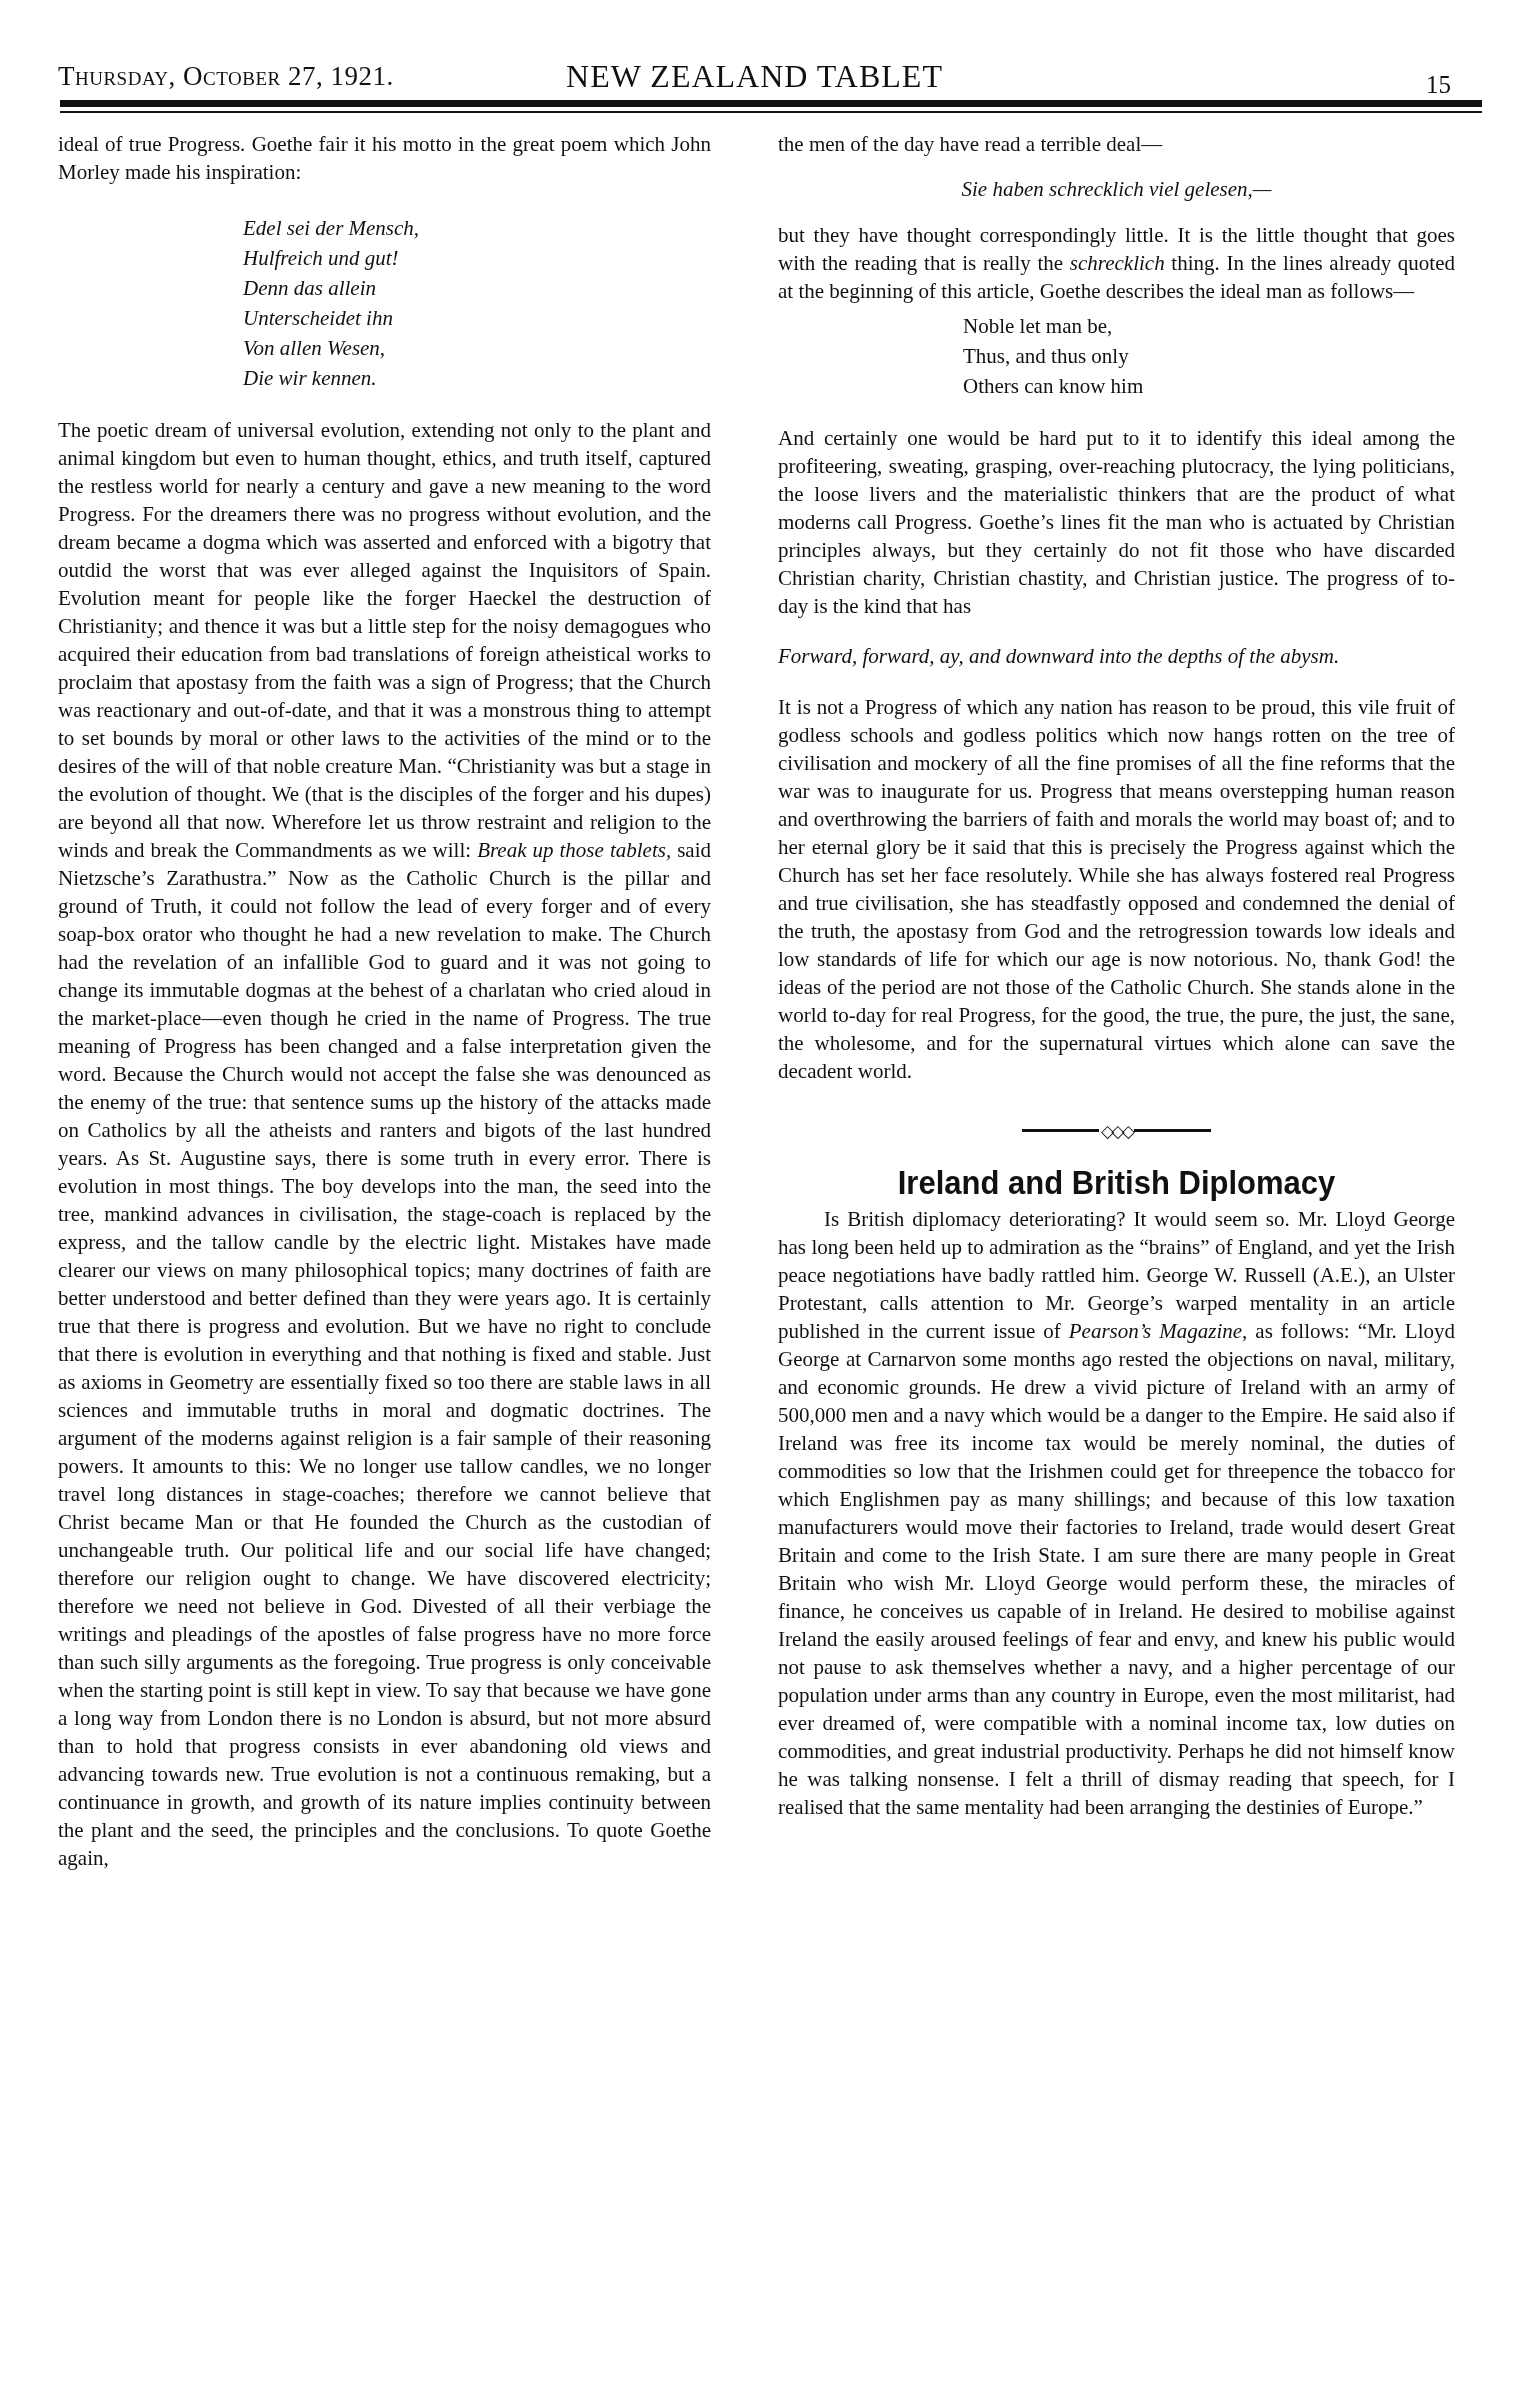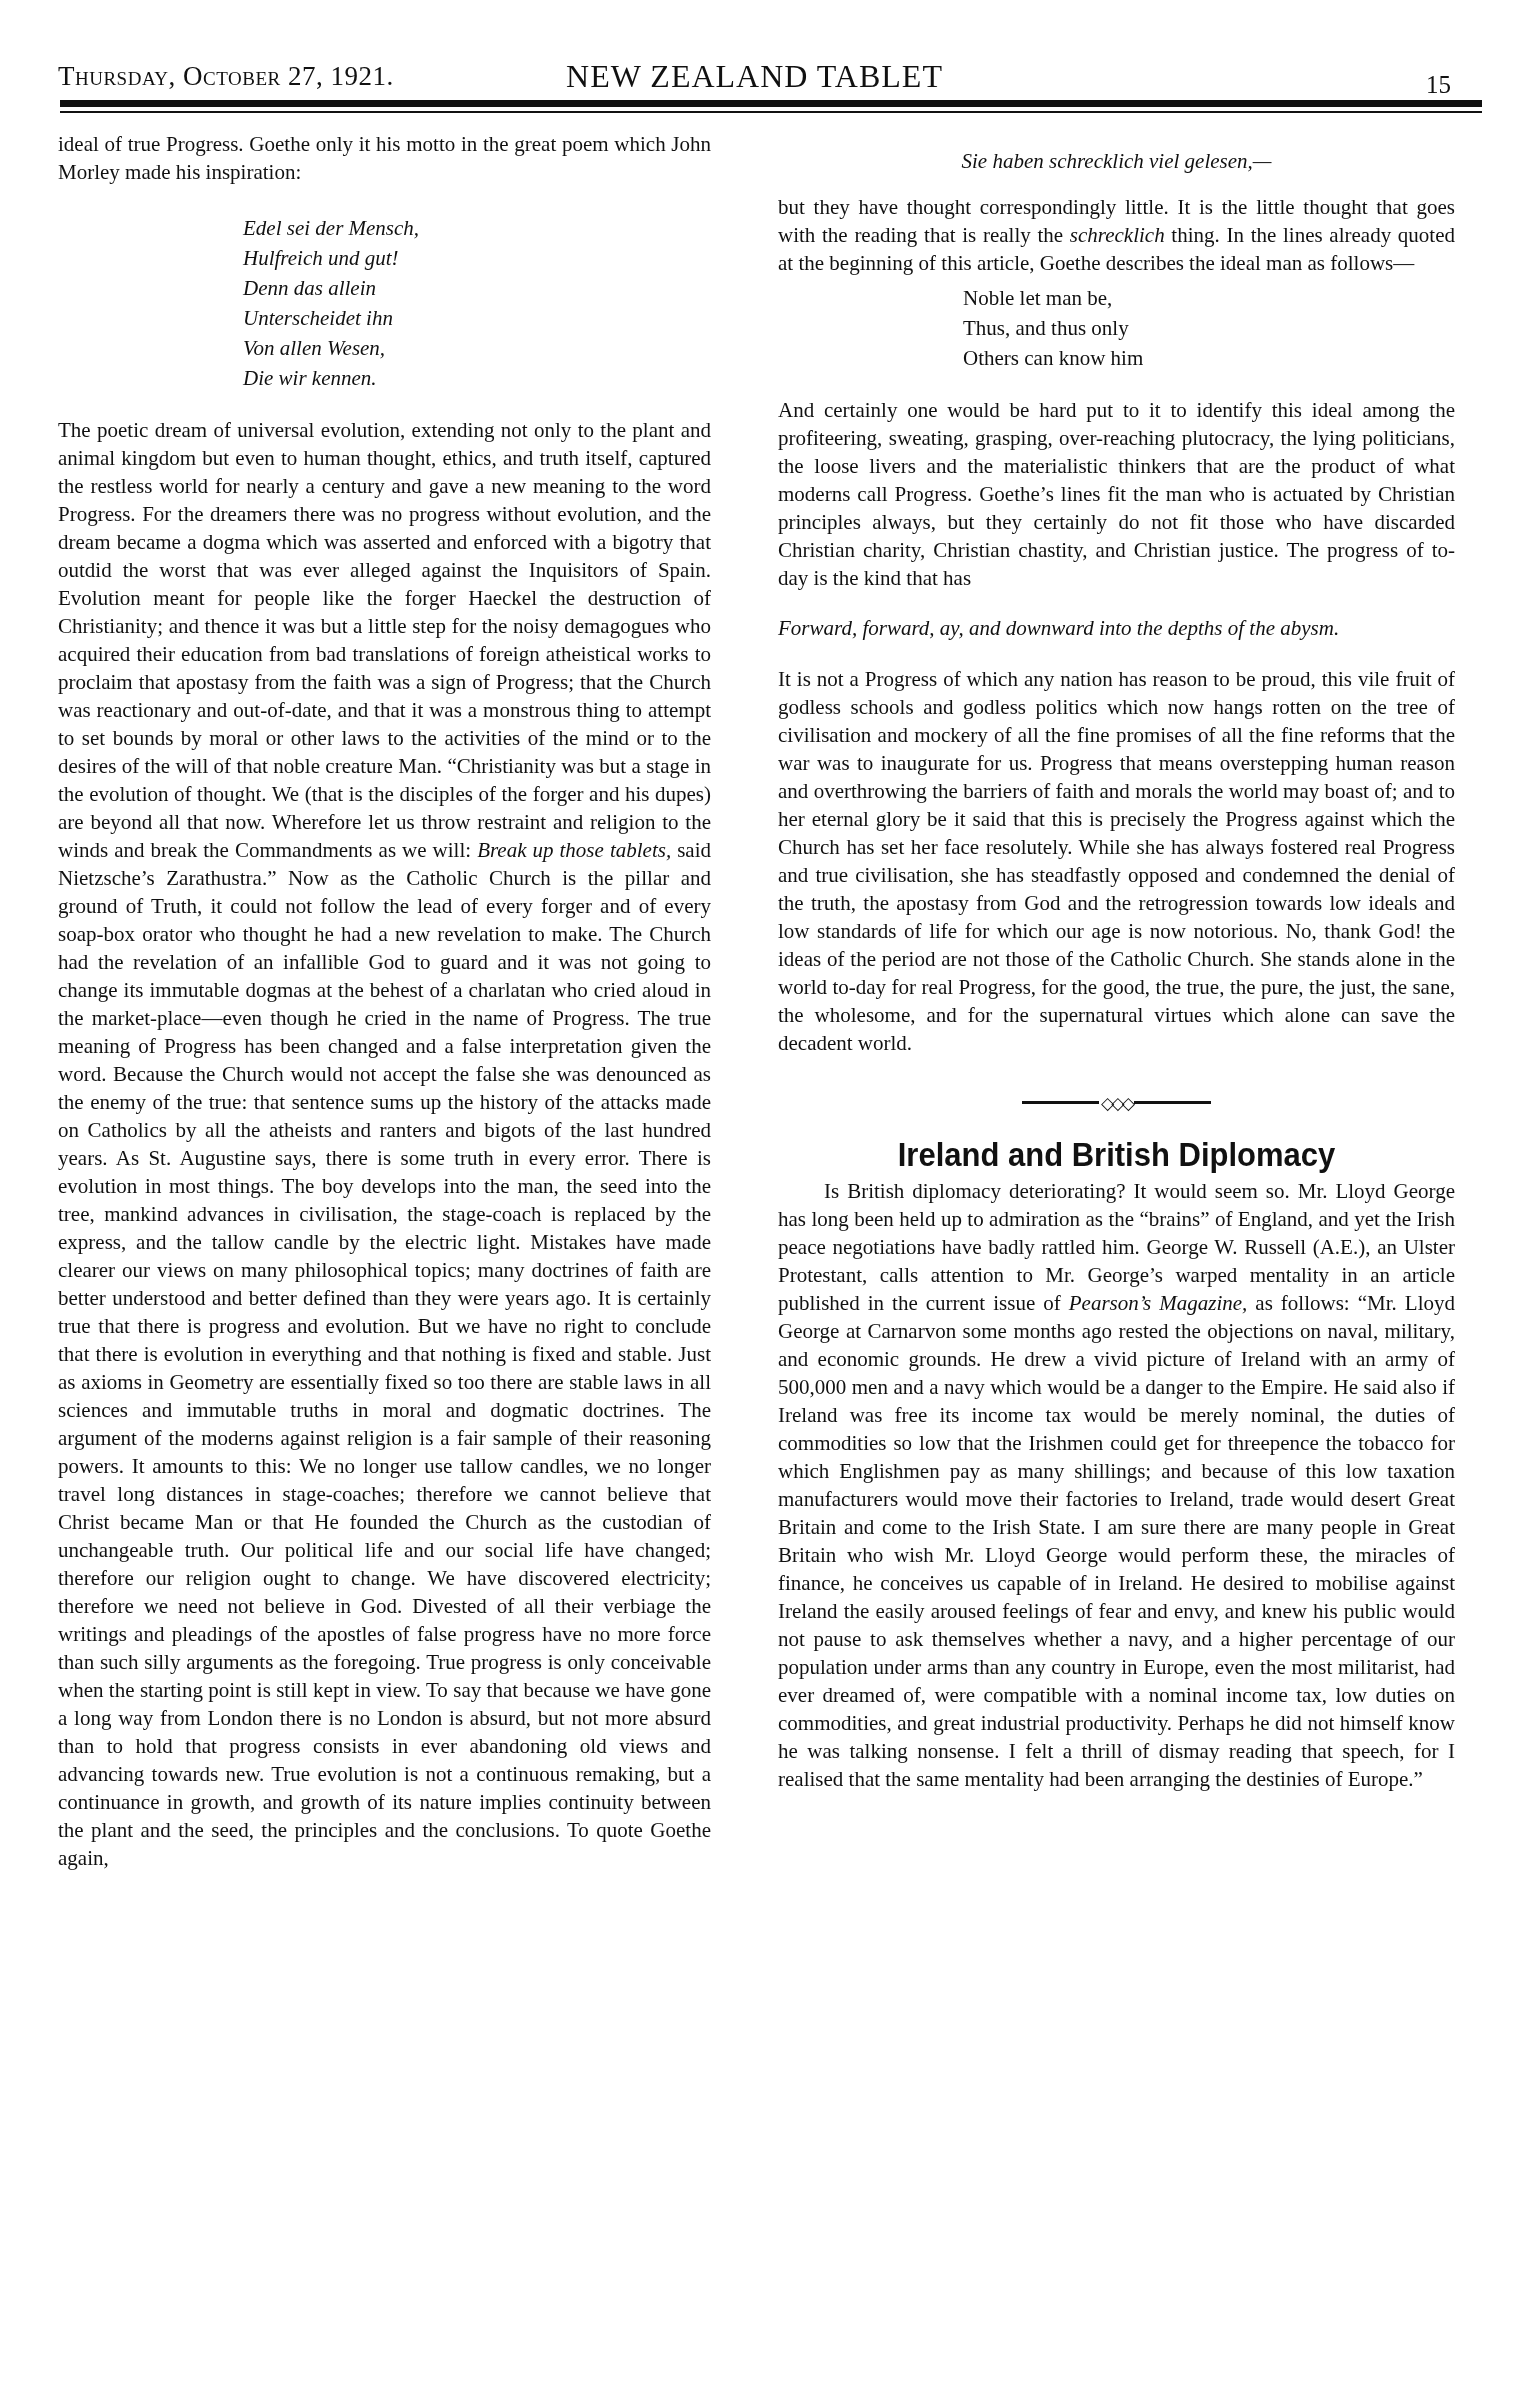--- a/index.html
+++ b/index.html
@@ -135,35 +135,36 @@
 
 <header class="masthead">
   <span class="date">Thursday, October 27, 1921.</span>
   <span class="title">NEW ZEALAND TABLET</span>
   <span class="page-no">15</span>
 </header>
 <div class="rule-thick" style="left:60px; top:100px; width:1422px; height:6.7px;"></div>
 <div class="rule-thick" style="left:60px; top:111px; width:1422px; height:2.4px;"></div>
 
 <article class="col col-left">
-  <p>ideal of true Progress. Goethe only it his motto in the great poem which John Morley made his inspiration:</p>
+  <p>ideal of true Progress. Goethe fair it his motto in the great poem which John Morley made his inspiration:</p>
 
   <div class="poem poem-de">
     <span class="poem-line">Edel sei der Mensch,</span>
     <span class="poem-line">Hulfreich und gut!</span>
     <span class="poem-line">Denn das allein</span>
     <span class="poem-line">Unterscheidet ihn</span>
     <span class="poem-line">Von allen Wesen,</span>
     <span class="poem-line">Die wir kennen.</span>
   </div>
 
   <p><span>The poetic dream of universal evolution, extending not only to the plant and animal kingdom but even to human thought, ethics, and truth itself, captured the restless world for nearly a century and gave a new meaning to the word Progress. For the dreamers there was no progress without evolution, and the dream became a dogma which was asserted and enforced with a bigotry that outdid the worst that was ever alleged against the Inquisitors of Spain. Evolution meant for people like the forger Haeckel the destruction of Christianity; and thence it was but a little step for the noisy demagogues who acquired their education from bad translations of foreign atheistical works to proclaim that apostasy from the faith was a sign of Progress; that the Church was reactionary and out-of-date, and that it was a monstrous thing to attempt to set bounds by moral or other laws to the activities of the mind or to the desires of the will of that noble creature Man. “Christianity was but a stage in the evolution of thought. We (that is the disciples of the forger and his dupes) are beyond all that now. Wherefore let us throw restraint and religion to the winds and break the Commandments as we will: </span><em>Break up those tablets,</em><span> said Nietzsche’s Zarathustra.” Now as the Catholic Church is the pillar and ground of Truth, it could not follow the lead of every forger and of every soap-box orator who thought he had a new revelation to make. The Church had the revelation of an infallible God to guard and it was not going to change its immutable dogmas at the behest of a charlatan who cried aloud in the market-place—even though he cried in the name of Progress. The true meaning of Progress has been changed and a false interpretation given the word. Because the Church would not accept the false she was denounced as the enemy of the true: that sentence sums up the history of the attacks made on Catholics by all the atheists and ranters and bigots of the last hundred years. As St. Augustine says, there is some truth in every error. There is evolution in most things. The boy develops into the man, the seed into the tree, mankind advances in civilisation, the stage-coach is replaced by the express, and the tallow candle by the electric light. Mistakes have made clearer our views on many philosophical topics; many doctrines of faith are better understood and better defined than they were years ago. It is certainly true that there is progress and evolution. But we have no right to conclude that there is evolution in everything and that nothing is fixed and stable. Just as axioms in Geometry are essentially fixed so too there are stable laws in all sciences and immutable truths in moral and dogmatic doctrines. The argument of the moderns against religion is a fair sample of their reasoning powers. It amounts to this: We no longer use tallow candles, we no longer travel long distances in stage-coaches; therefore we cannot believe that Christ became Man or that He founded the Church as the custodian of unchangeable truth. Our political life and our social life have changed; therefore our religion ought to change. We have discovered electricity; therefore we need not believe in God. Divested of all their verbiage the writings and pleadings of the apostles of false progress have no more force than such silly arguments as the foregoing. True progress is only conceivable when the starting point is still kept in view. To say that because we have gone a long way from London there is no London is absurd, but not more absurd than to hold that progress consists in ever abandoning old views and advancing towards new. True evolution is not a continuous remaking, but a continuance in growth, and growth of its nature implies continuity between the plant and the seed, the principles and the conclusions. To quote Goethe again,</span></p>
 </article>
 
 <article class="col col-right">
+  <p>the men of the day have read a terrible deal—</p>
 
   <div class="quote-single">Sie haben schrecklich viel gelesen,—</div>
 
   <p><span>but they have thought correspondingly little. It is the little thought that goes with the reading that is really the </span><em>schrecklich</em><span> thing. In the lines already quoted at the beginning of this article, Goethe describes the ideal man as follows—</span></p>
 
   <div class="poem poem-en">
     <span class="poem-line">Noble let man be,</span>
     <span class="poem-line">Thus, and thus only</span>
     <span class="poem-line">Others can know him</span>
   </div>

